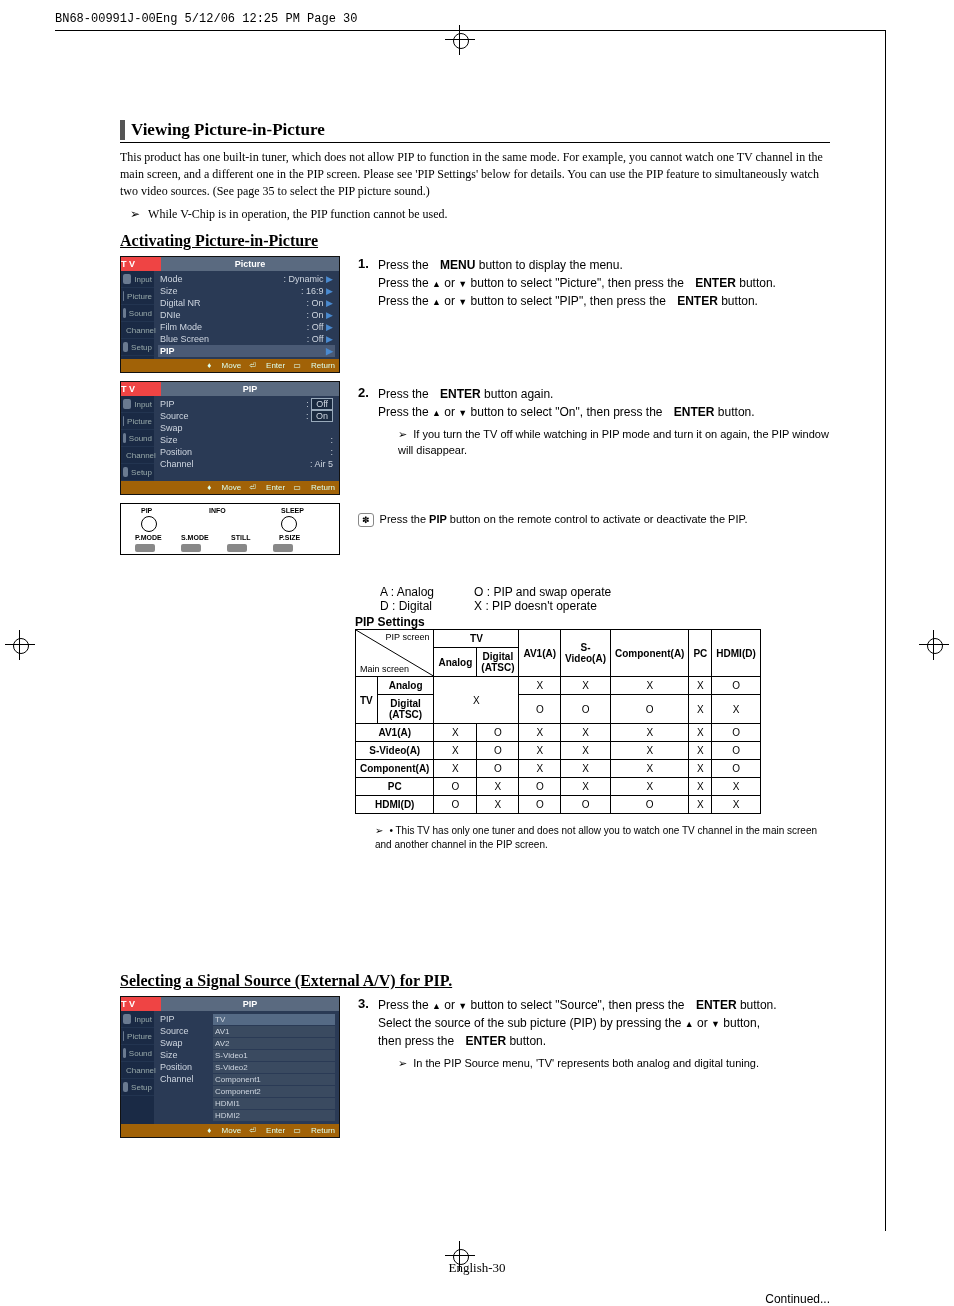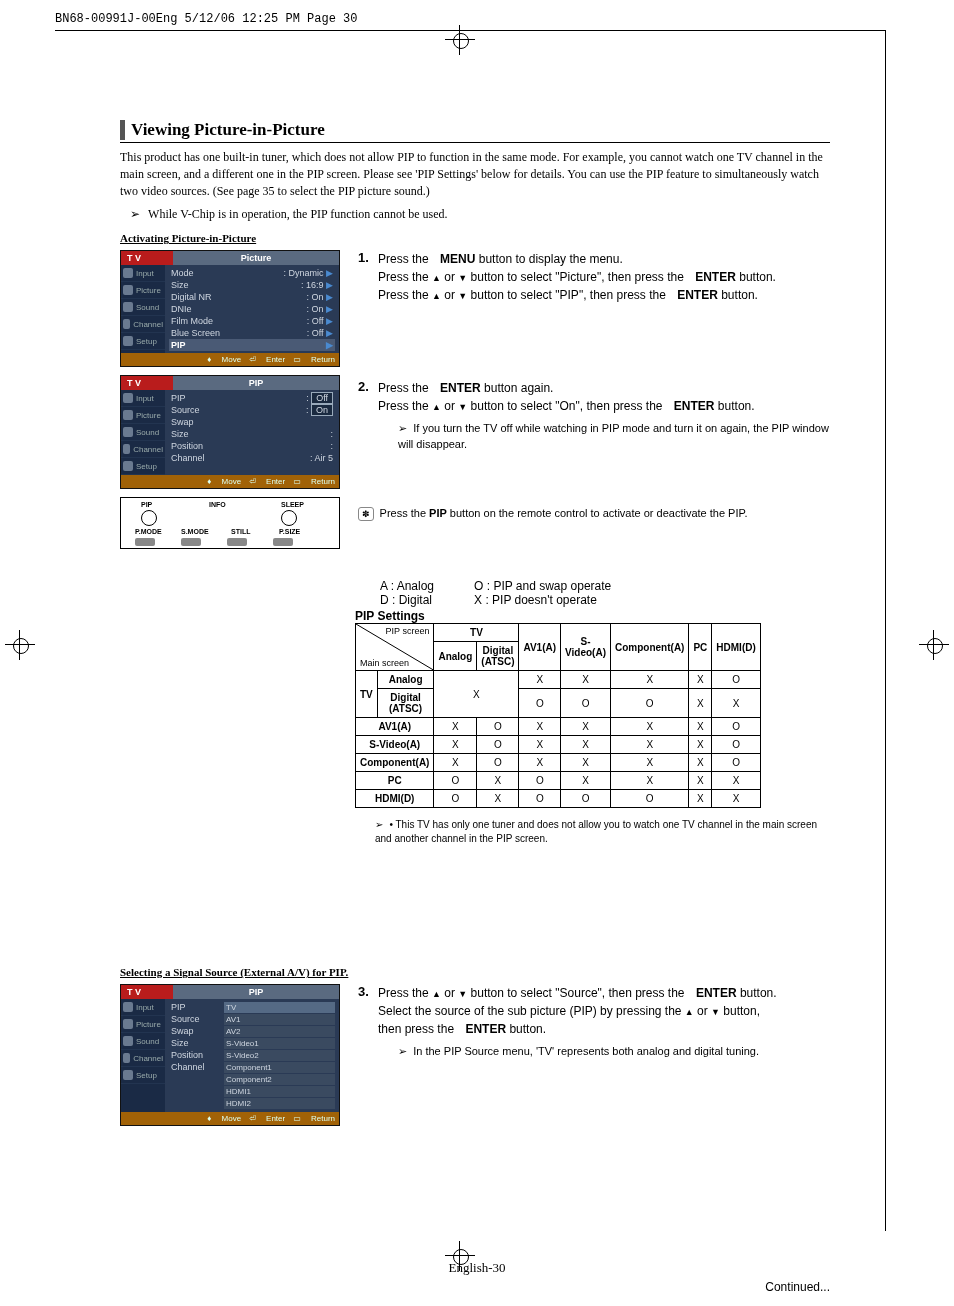--- a/index.html
+++ b/index.html
@@ -101,21 +101,21 @@
     font-size: 12px;
     margin: 6px 0 10px 10px;
   }
   .arrow-note::before {
     content: "➢";
     margin-right: 8px;
   }
   .subhead {
     font-weight: bold;
     text-decoration: underline;
-    font-size: 11px;
+    font-size: 16px;
     margin: 10px 0 6px 0;
   }
   .row {
     display: flex;
     align-items: flex-start;
     margin-bottom: 10px;
   }
   .osd-col {
     width: 220px;
     flex: 0 0 220px;
@@ -171,37 +171,37 @@
     font-size: 9px;
     border: 1px solid #111;
     margin-bottom: 8px;
   }
   .osd .osd-top {
     display:flex;
     font-weight:bold;
     font-size:9px;
   }
   .osd .osd-top .tv {
-    background:#b91c1c;
+    background:#ef4444;
     color:#fff;
-    padding:2px 6px;
+    padding:2px 0;
     width:40px;
   }
   .osd .osd-top .tab {
     flex:1;
     background:#5a6a80;
     color:#fff;
     text-align:center;
     padding:2px 0;
   }
   .osd-body {
     display:flex;
   }
   .osd-side {
-    width:44px;
+    width:33px;
     background:#1a2a45;
     font-size:8px;
     color:#9aa;
   }
   .osd-side div {
     padding:3px 2px;
     border-bottom:1px solid #223450;
     display:flex;
     align-items:center;
     gap:3px;

